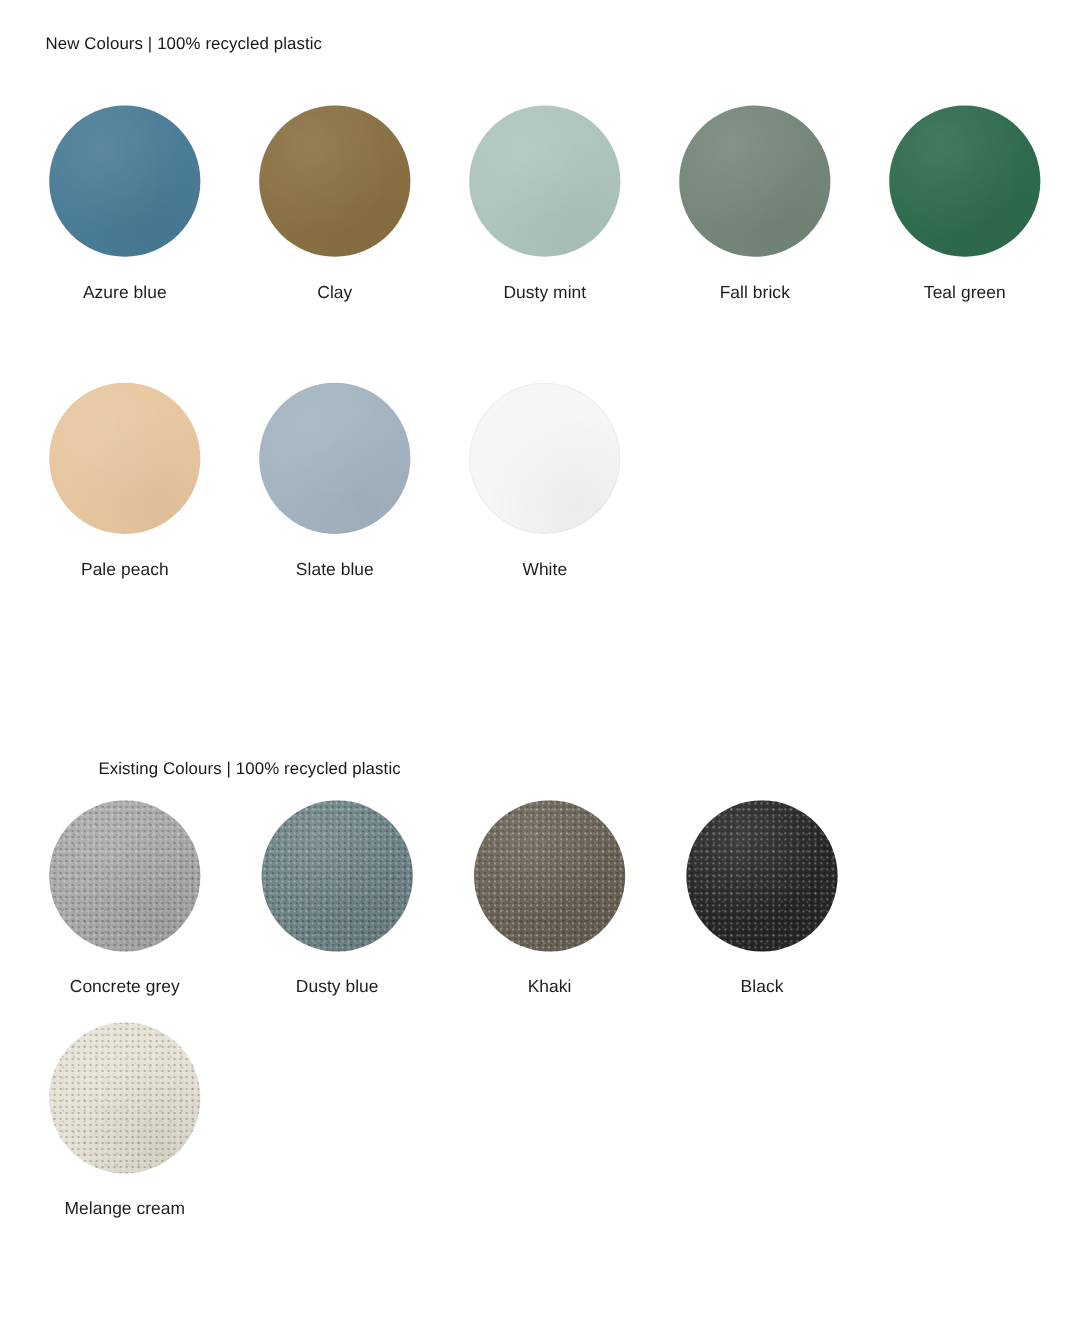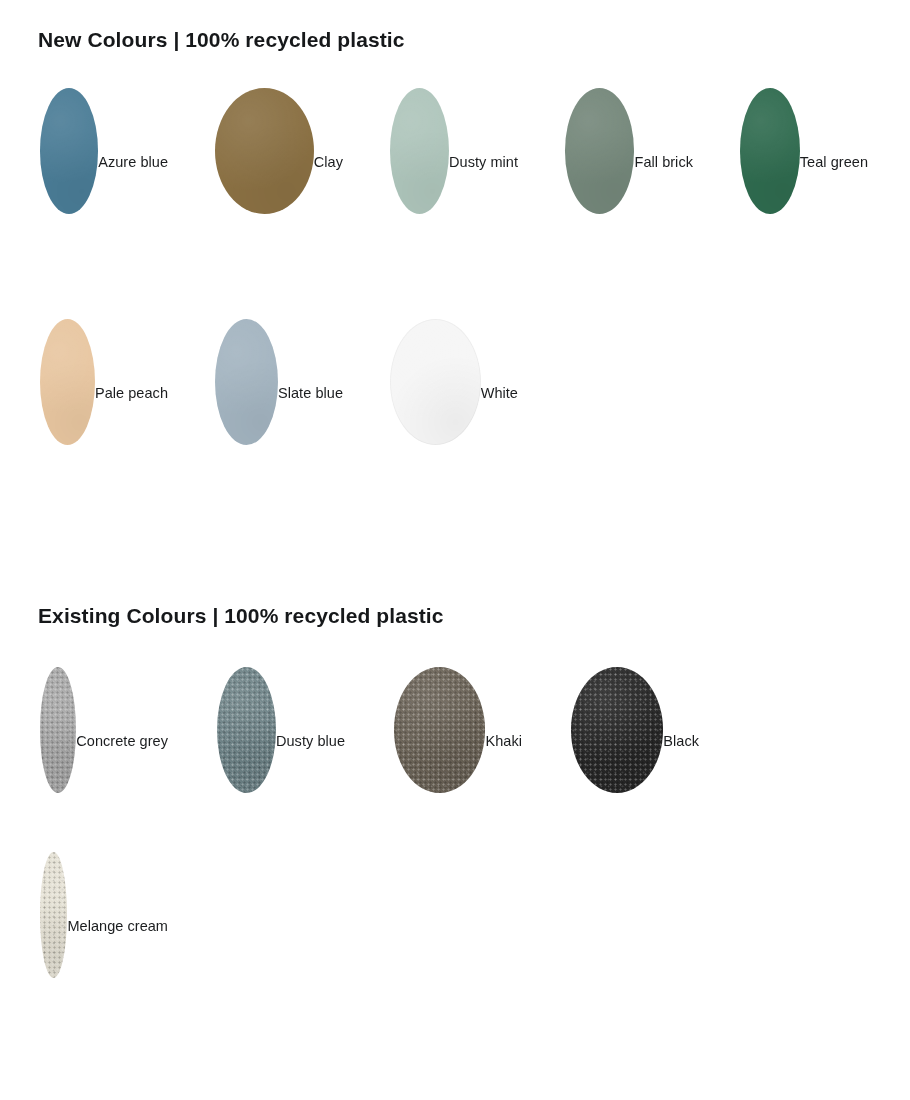--- a/index.html
+++ b/index.html
@@ -21,46 +21,46 @@
     position: relative;
     width: 910px;
     height: 1100px;
     background: #ffffff;
   }
 
   
   .section-heading {
     position: absolute;
     left: 38px;
-    font-size: 21px;
-    font-weight: 700;
+    font-size: 14px;
+    font-weight: 400;
     color: #16181a;
     letter-spacing: 0.1px;
     white-space: nowrap;
   }
   #heading-new      { top: 28px; }
-  #heading-existing { top: 604px; }
+  #heading-existing { top: 632px; margin-left: 44px; }
 
   
   .swatch-row {
     position: absolute;
     display: flex;
     align-items: flex-start;
   }
 
   
   #row-new-1 { top: 88px;  left: 40px; }
   #row-new-2 { top: 319px; left: 40px; }
   
   #row-existing-1 { top: 667px; left: 40px; }
   #row-existing-2 { top: 852px; left: 40px; }
 
   .swatch {
     display: flex;
-    flex-direction: row;
+    flex-direction: column;
     align-items: center;
     width: 128px;
   }
   
   #row-new-1 .swatch,
   #row-new-2 .swatch { margin-right: 47px; }
   #row-existing-1 .swatch { margin-right: 49px; }
   .swatch:last-child { margin-right: 0; }
 
   .swatch-disc {

